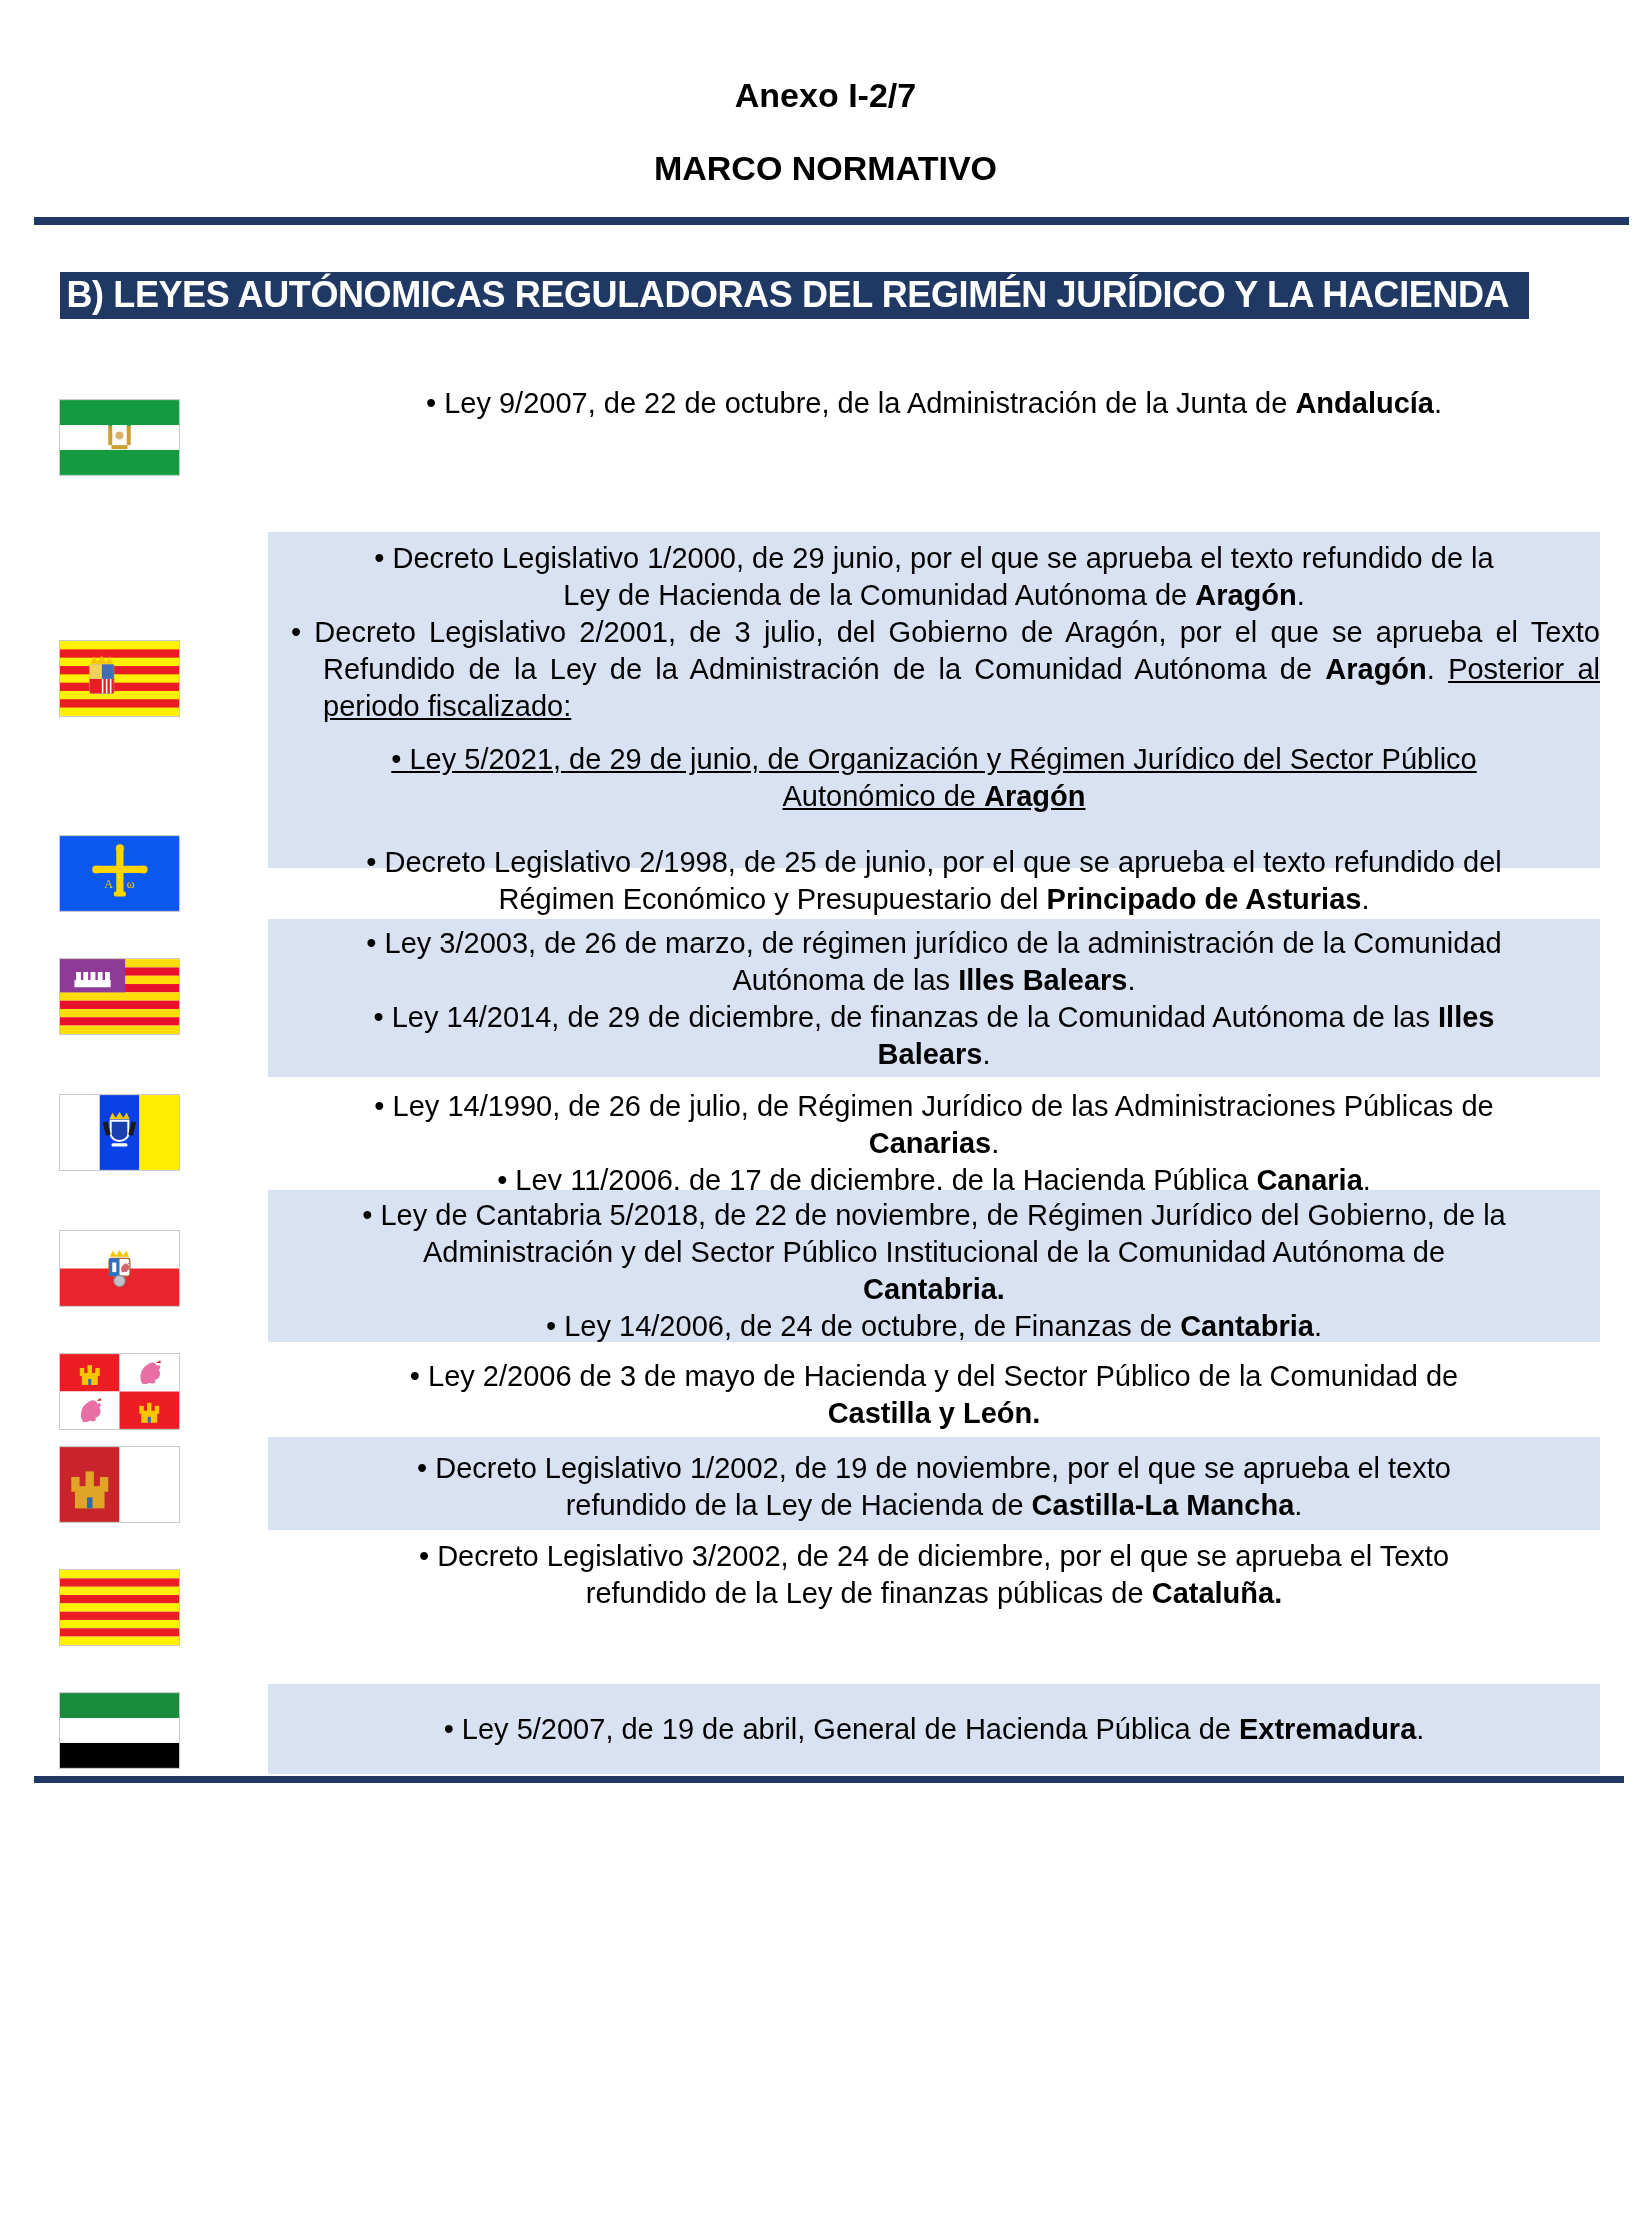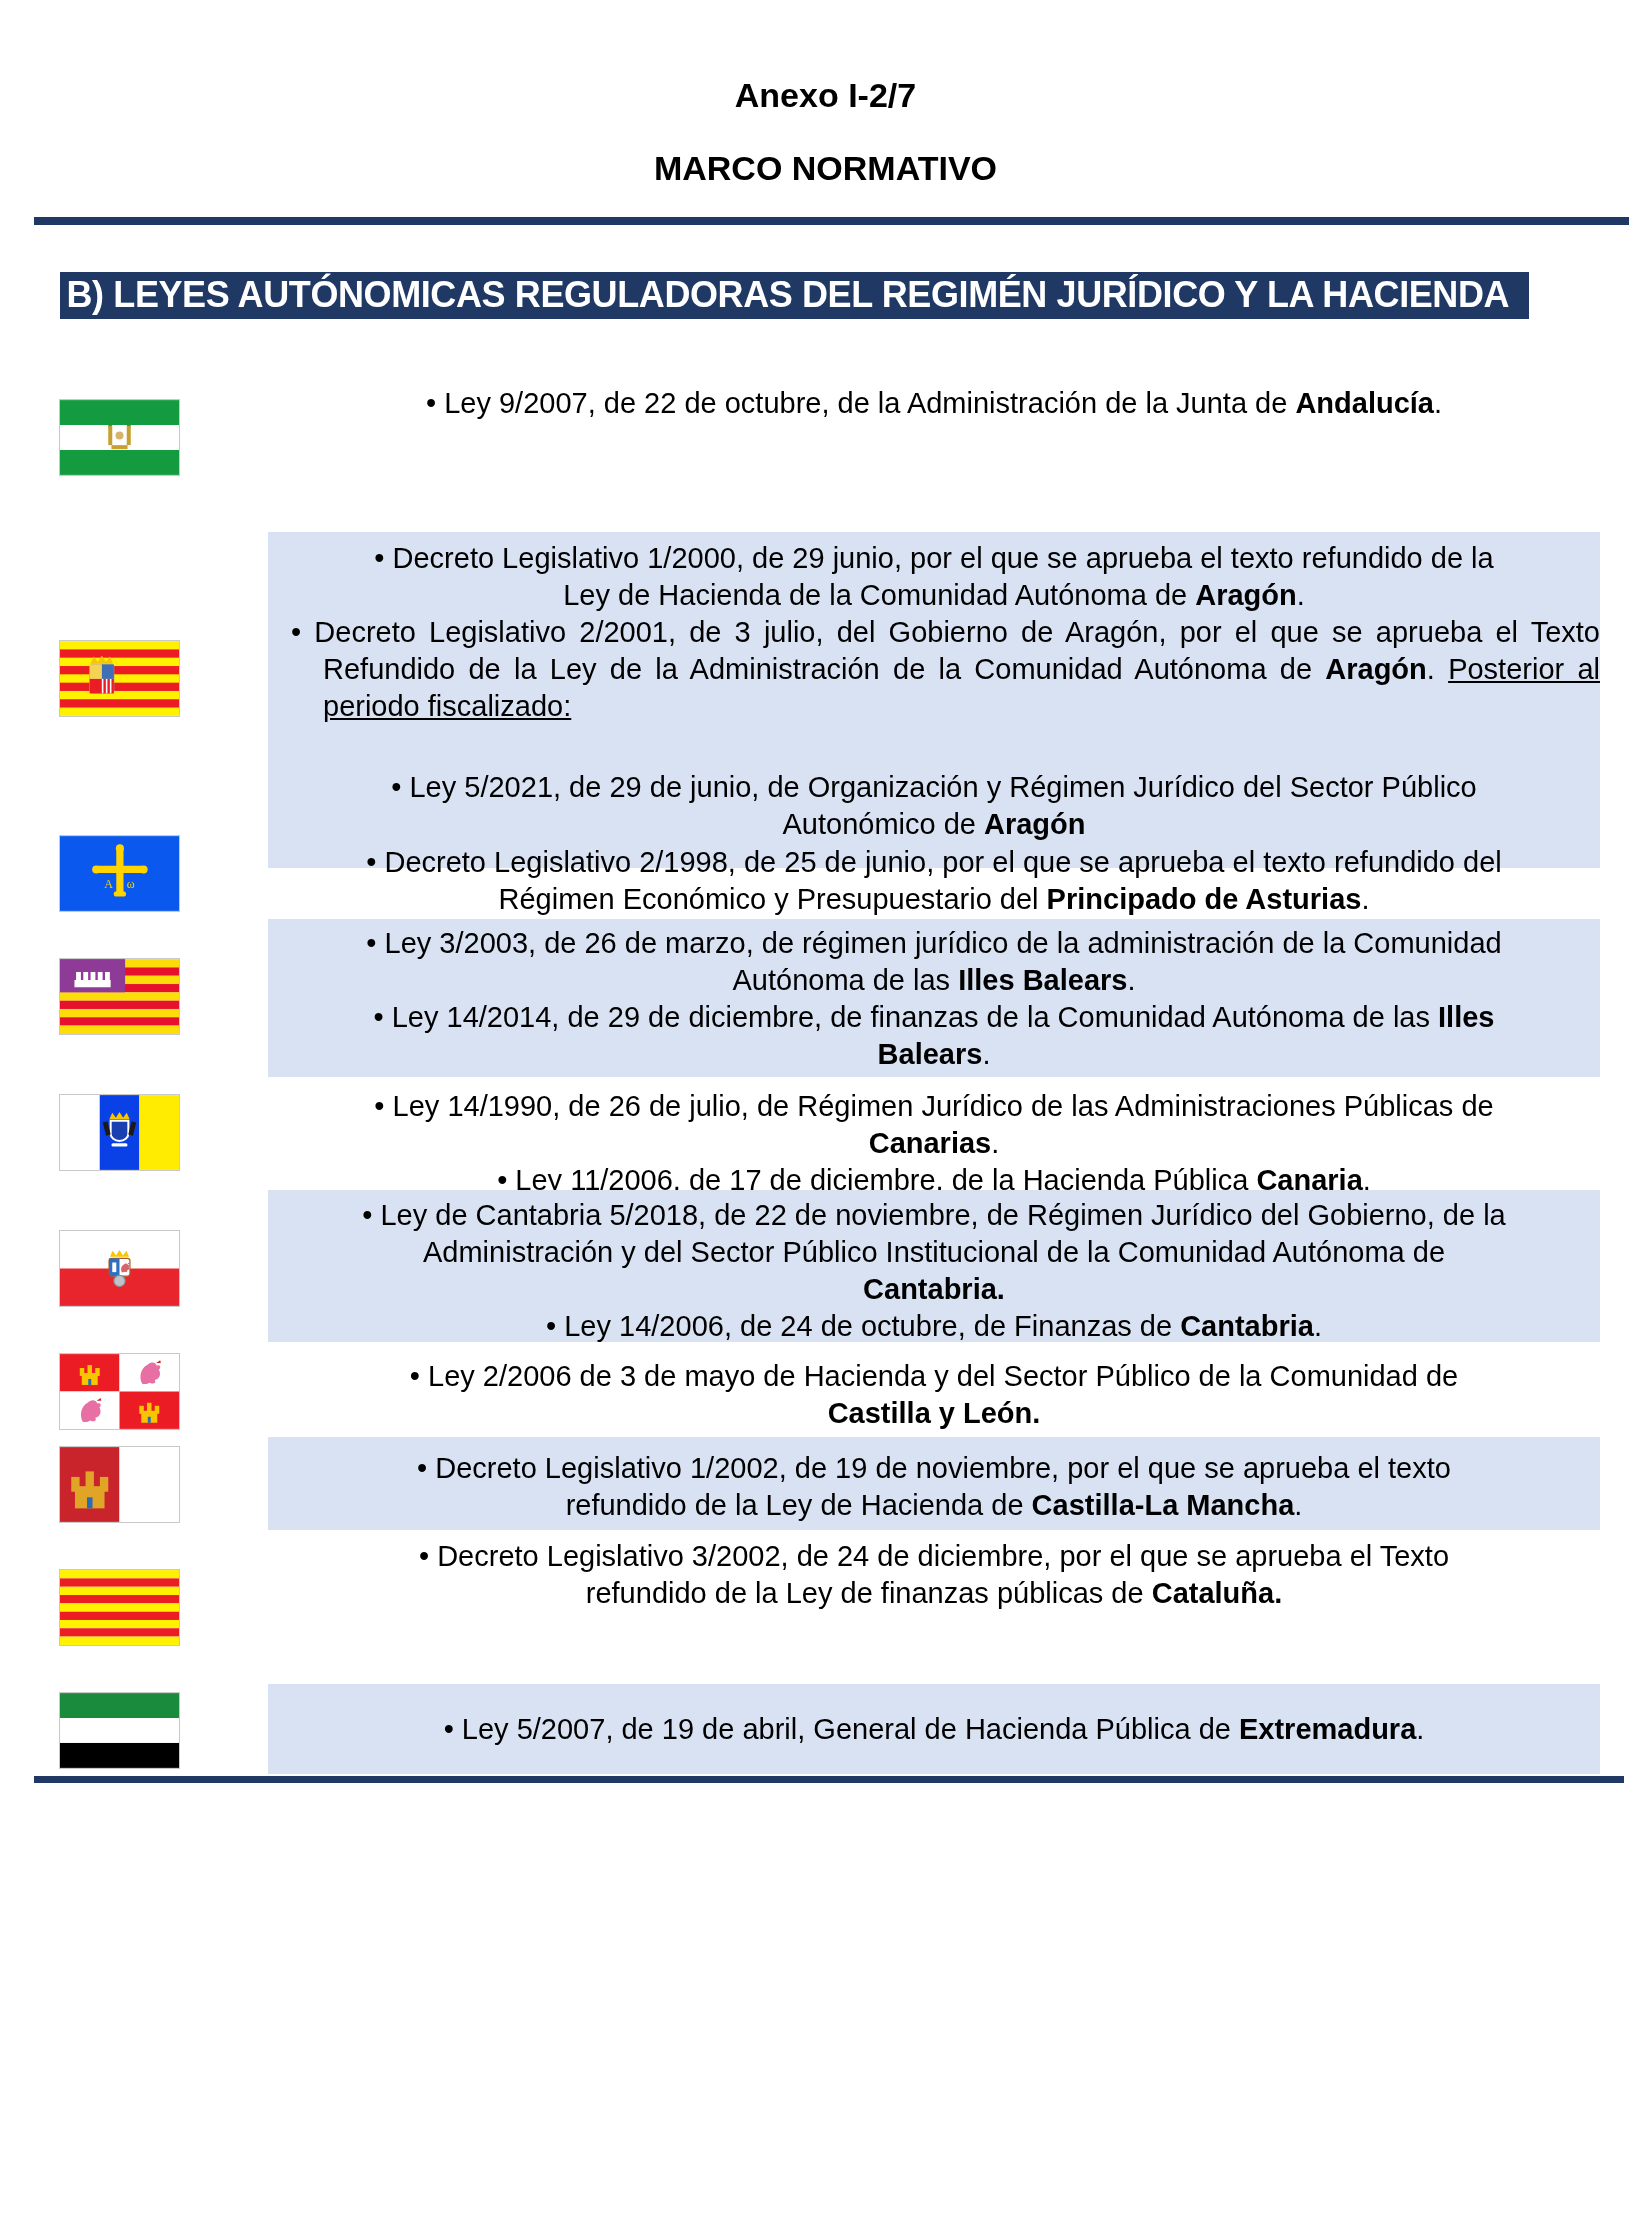--- a/index.html
+++ b/index.html
@@ -21,21 +21,21 @@
   .flag{
     position:absolute;left:59px;width:119px;height:75px;
     border:1.6px solid #C9C9C9;background:#fff;
   }
   .flag svg{display:block;width:119px;height:75px;}
   .textcol{position:absolute;left:268px;width:1332px;box-sizing:border-box;}
   .shaded{background:var(--shade,#D9E2F3);}
   .vcenter{display:flex;flex-direction:column;justify-content:center;}
   .para{margin:0;font-size:29px;line-height:37px;text-align:center;white-space:pre-wrap;}
   .para.just{text-align:justify;white-space:normal;padding-left:55px;text-indent:-32px;}
-  .para.gap{margin-top:44px;}
+  .para.gap{margin-top:16px;text-decoration:underline;}
   .b{font-weight:bold;}
   .u{text-decoration:underline;}
 </style>
 </head>
 <body>
 
 <div class="page">
   <div class="title" id="annex">Anexo I-2/7</div>
   <div class="title" id="doctitle">MARCO NORMATIVO</div>
   <div class="rule" id="rule-top"></div>

